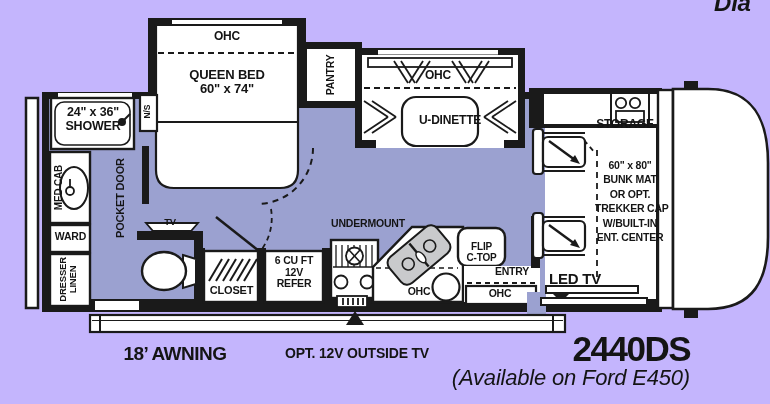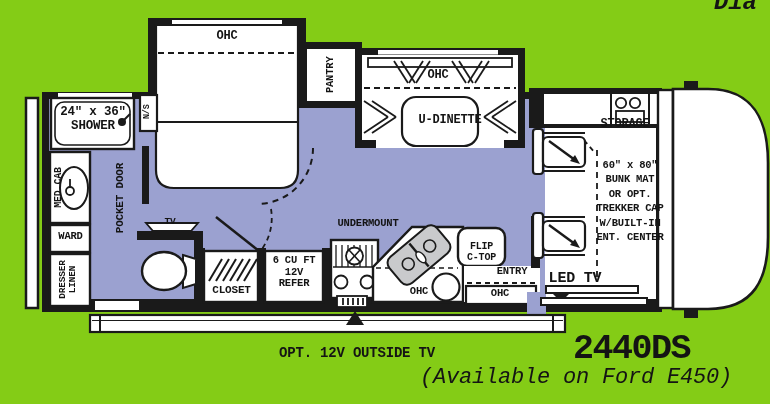--- a/index.html
+++ b/index.html
@@ -1,17 +1,17 @@
 <!DOCTYPE html>
 <html><head>
 <meta charset="utf-8">
 <style>
   html,body{margin:0;padding:0;background:#fff;}
-  .plan{position:relative;width:770px;height:404px;background:#84cc16;overflow:hidden;
-        font-family:Liberation Mono, monospace;}
+  .plan{position:relative;width:770px;height:404px;background:#c4b5fd;overflow:hidden;
+        font-family:Liberation Sans, sans-serif;}
   .plan svg{position:absolute;left:0;top:0;}
   .lbl{position:absolute;font-weight:700;color:#141414;text-align:center;
        line-height:1.1;letter-spacing:-0.2px;white-space:nowrap;}
   .rot{transform:rotate(-90deg);}
   .it{font-style:italic;}
 </style>
 </head>
 <body>
 
 <div class="plan">
@@ -224,20 +224,24 @@
 <div class="lbl rot" style="left:22px;top:182px;width:72px;font-size:10px;">MED CAB</div>
 <div class="lbl" style="left:52px;top:231px;width:37px;font-size:10.5px;">WARD</div>
 <div class="lbl rot" style="left:41px;top:269px;width:54px;font-size:9.5px;">
   <div>DRESSER</div>
   <div>LINEN</div>
 </div>
 <div class="lbl rot" style="left:65px;top:192px;width:110px;font-size:11px;">POCKET DOOR</div>
 <div class="lbl rot" style="left:133px;top:107px;width:30px;font-size:8.5px;">N/S</div>
 
 <div class="lbl" style="left:197px;top:30px;width:60px;font-size:12px;">OHC</div>
+<div class="lbl" style="left:157px;top:68px;width:140px;font-size:13px;">
+  <div>QUEEN BED</div>
+  <div>60" x 74"</div>
+</div>
 
 <div class="lbl rot" style="left:304px;top:69px;width:54px;font-size:10.5px;">PANTRY</div>
 <div class="lbl" style="left:408px;top:69px;width:60px;font-size:12px;">OHC</div>
 <div class="lbl" style="left:403px;top:114px;width:94px;font-size:12px;">U-DINETTE</div>
 
 <div class="lbl" style="left:154px;top:217px;width:32px;font-size:9.5px;">TV</div>
 <div class="lbl" style="left:204px;top:284px;width:55px;font-size:11px;">CLOSET</div>
 <div class="lbl" style="left:265px;top:255px;width:58px;font-size:10.5px;">
   <div>6 CU FT</div>
   <div>12V</div>
@@ -258,17 +262,18 @@
 <div class="lbl" style="left:593px;top:118px;width:64px;font-size:12px;">STORAGE</div>
 <div class="lbl" style="left:595px;top:158px;width:70px;font-size:10.5px;line-height:1.38;">
   <div>60" x 80"</div>
   <div>BUNK MAT</div>
   <div>OR OPT.</div>
   <div>TREKKER CAP</div>
   <div>W/BUILT-IN</div>
   <div>ENT. CENTER</div>
 </div>
 
+<div class="lbl" style="left:100px;top:344px;width:150px;font-size:19px;letter-spacing:-0.5px;">18’ AWNING</div>
 <div class="lbl" style="left:257px;top:346px;width:200px;font-size:14px;">OPT. 12V OUTSIDE TV</div>
 <div class="lbl" style="left:480px;top:330px;width:210px;font-size:35px;text-align:right;letter-spacing:-1.5px;">2440DS</div>
 <div class="lbl it" style="left:420px;top:366px;width:270px;font-size:22px;text-align:right;font-weight:normal;">(Available on Ford E450)</div>
 
 </div>
 
 </body></html>

